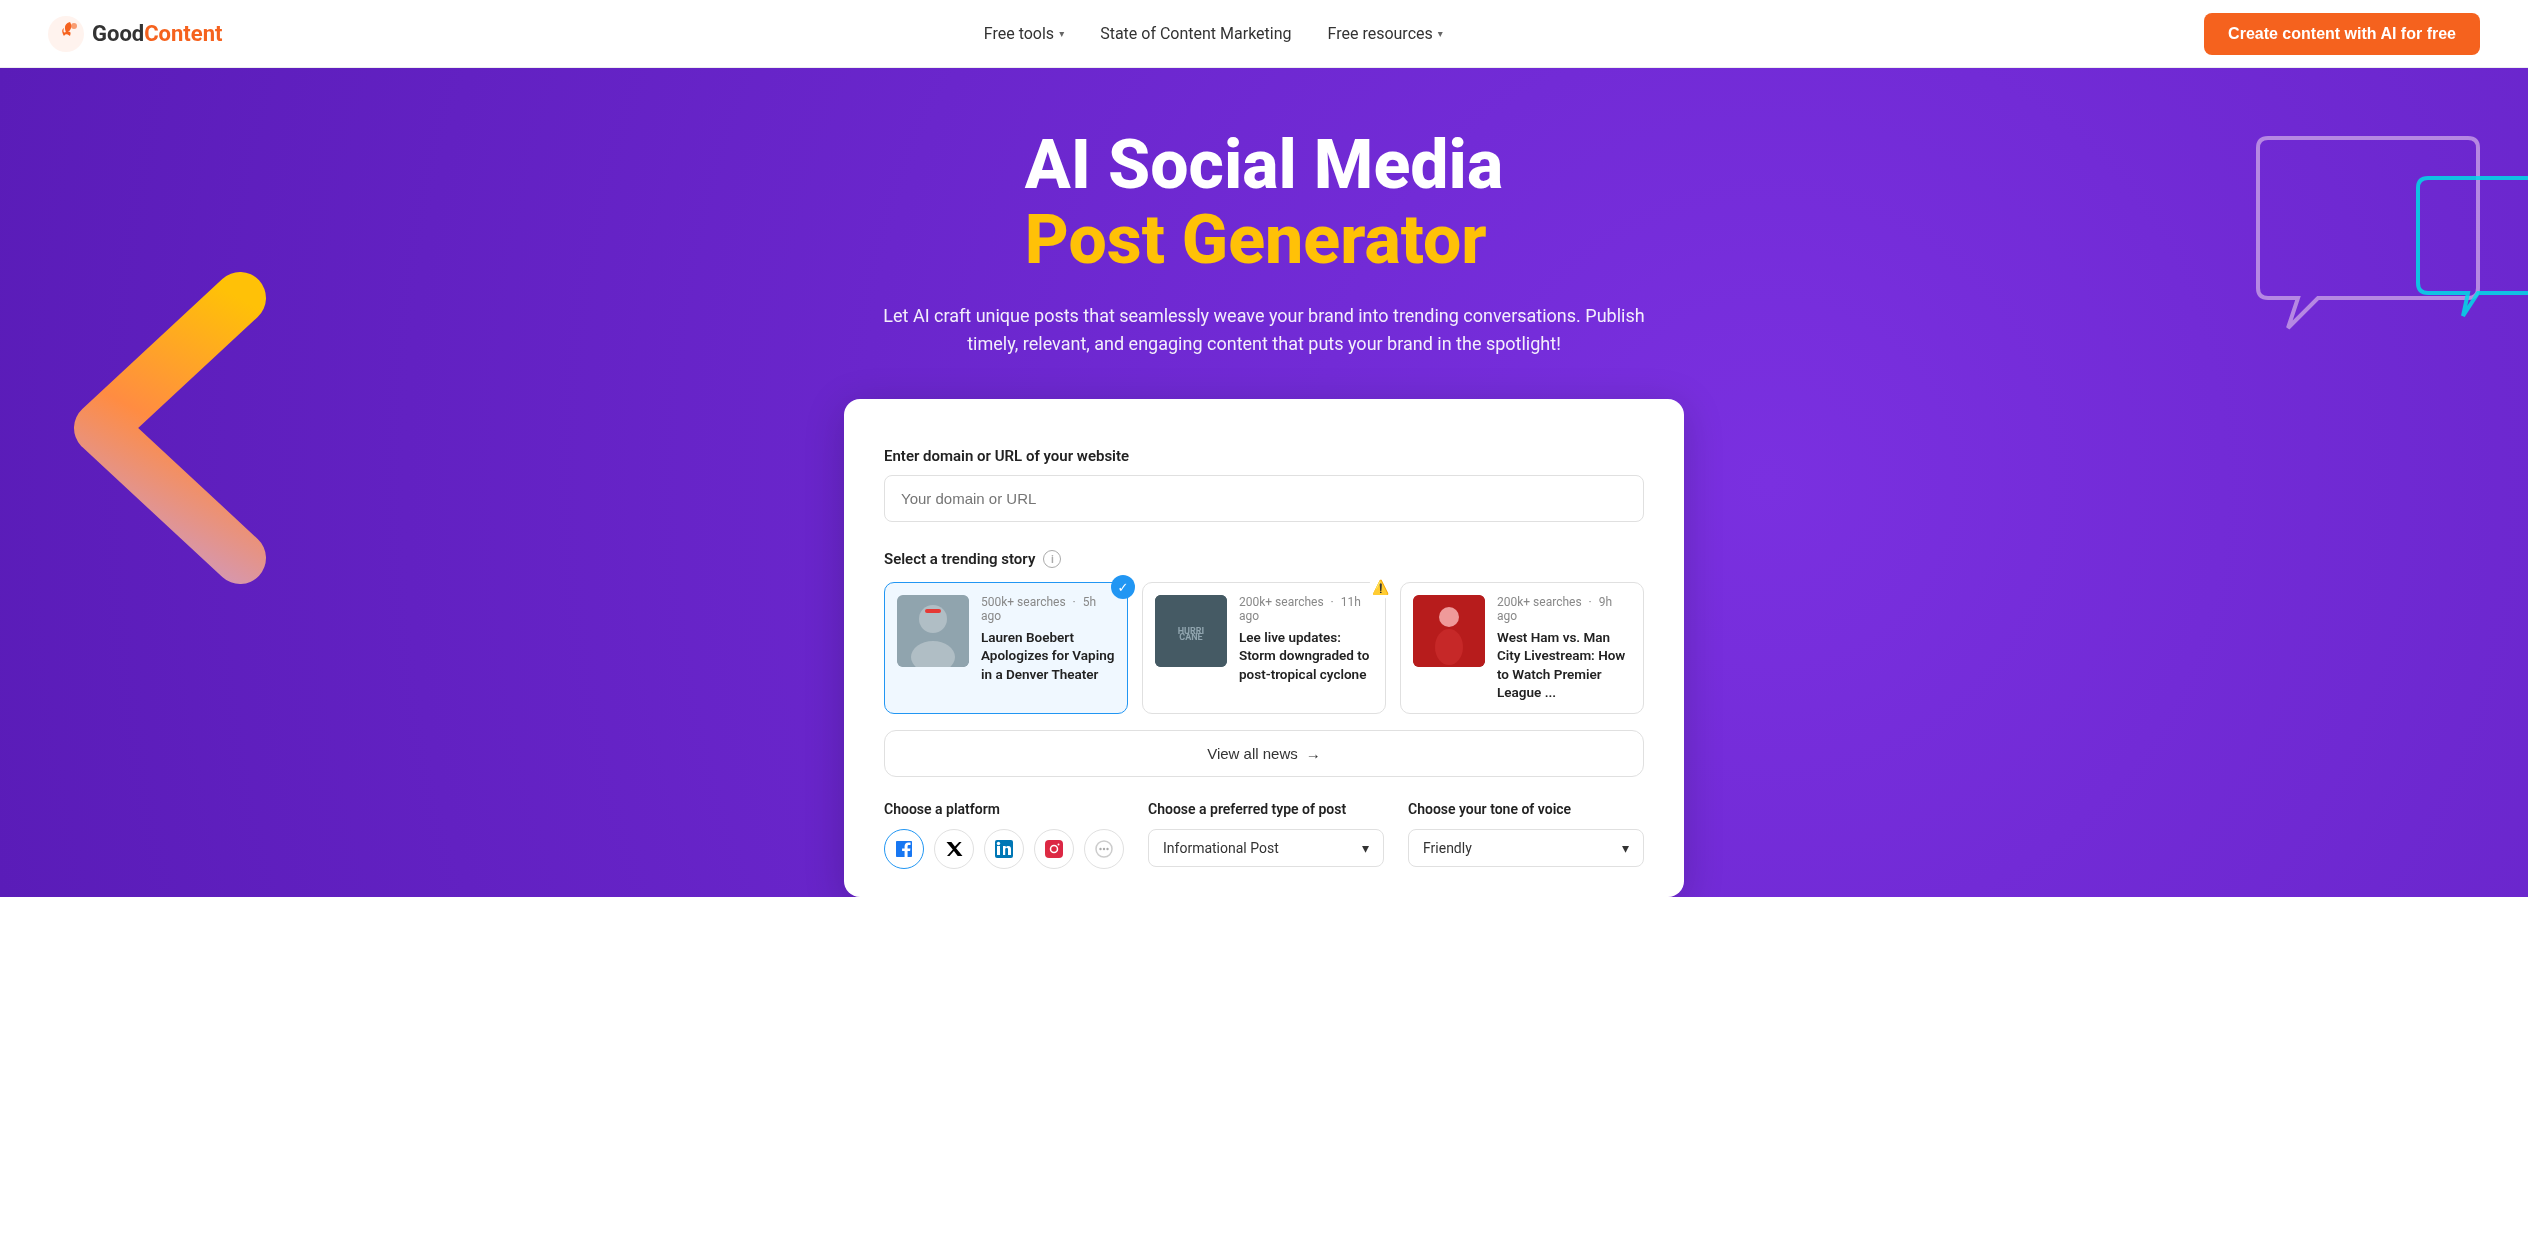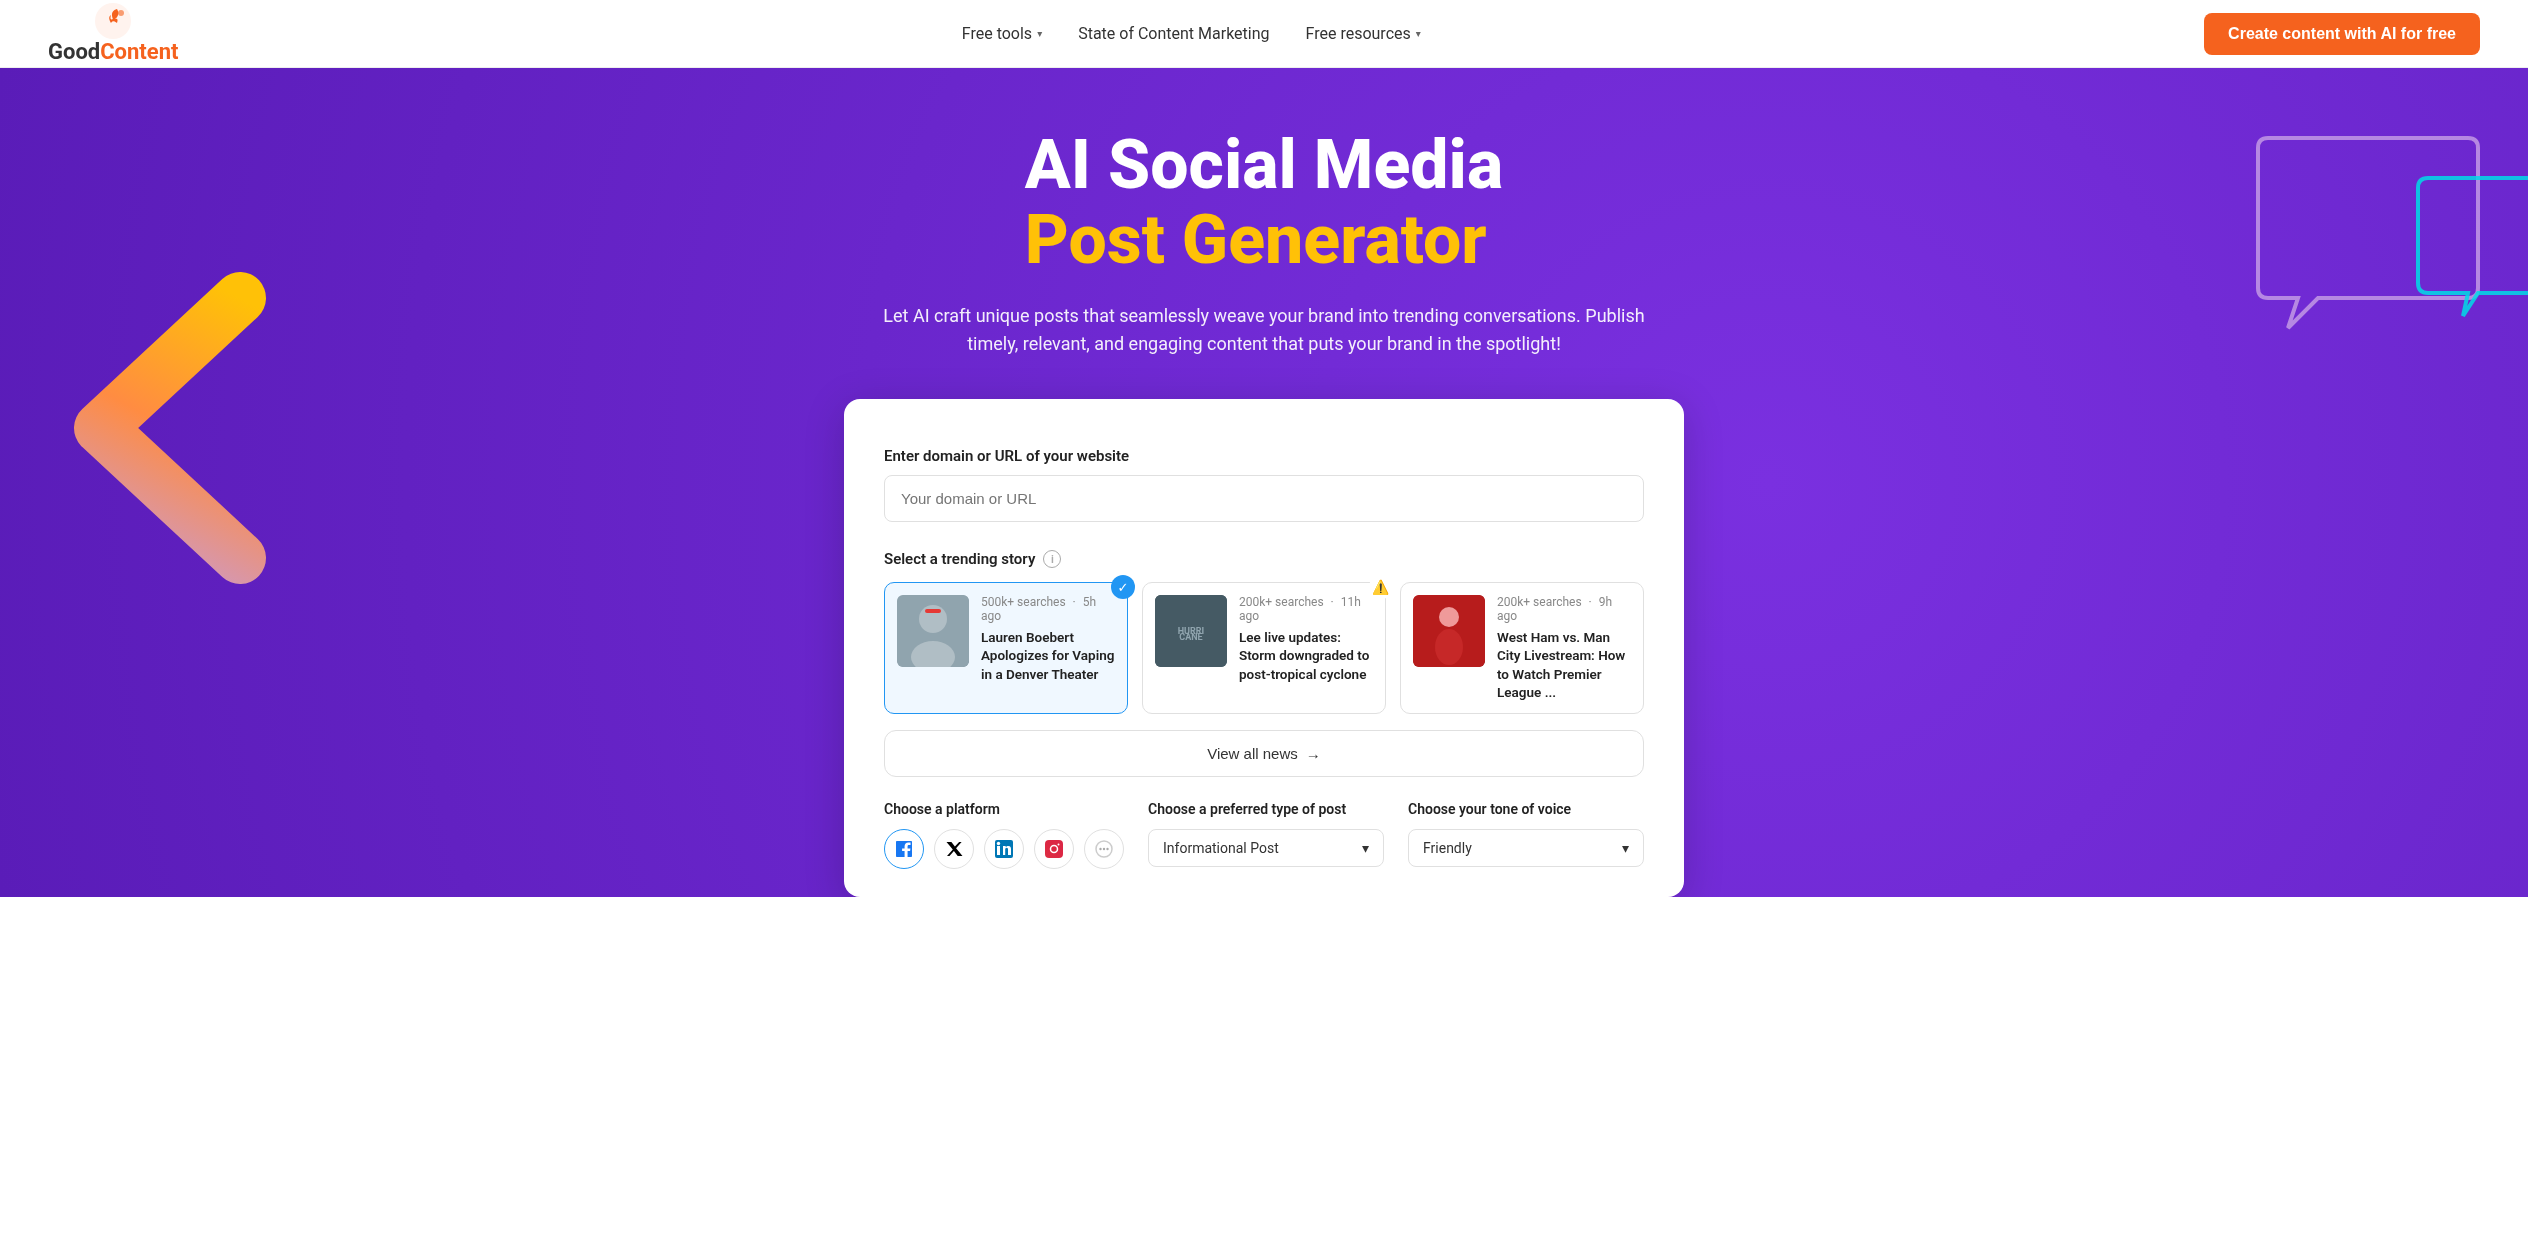--- a/index.html
+++ b/index.html
@@ -13,23 +13,22 @@
       padding: 0 48px;
       height: 68px;
       background: #fff;
       border-bottom: 1px solid #eee;
       position: relative;
       z-index: 10;
     }
     .logo {
       display: flex;
       align-items: center;
-      gap: 0;
-      cursor: pointer;
-      flex-direction: column;
+      gap: 8px;
+      cursor: pointer;
     }
     .logo-icon {
       width: 36px;
       height: 36px;
     }
     .logo-text {
       font-size: 22px;
       font-weight: 700;
     }
     .logo-text .good { color: #333; }

